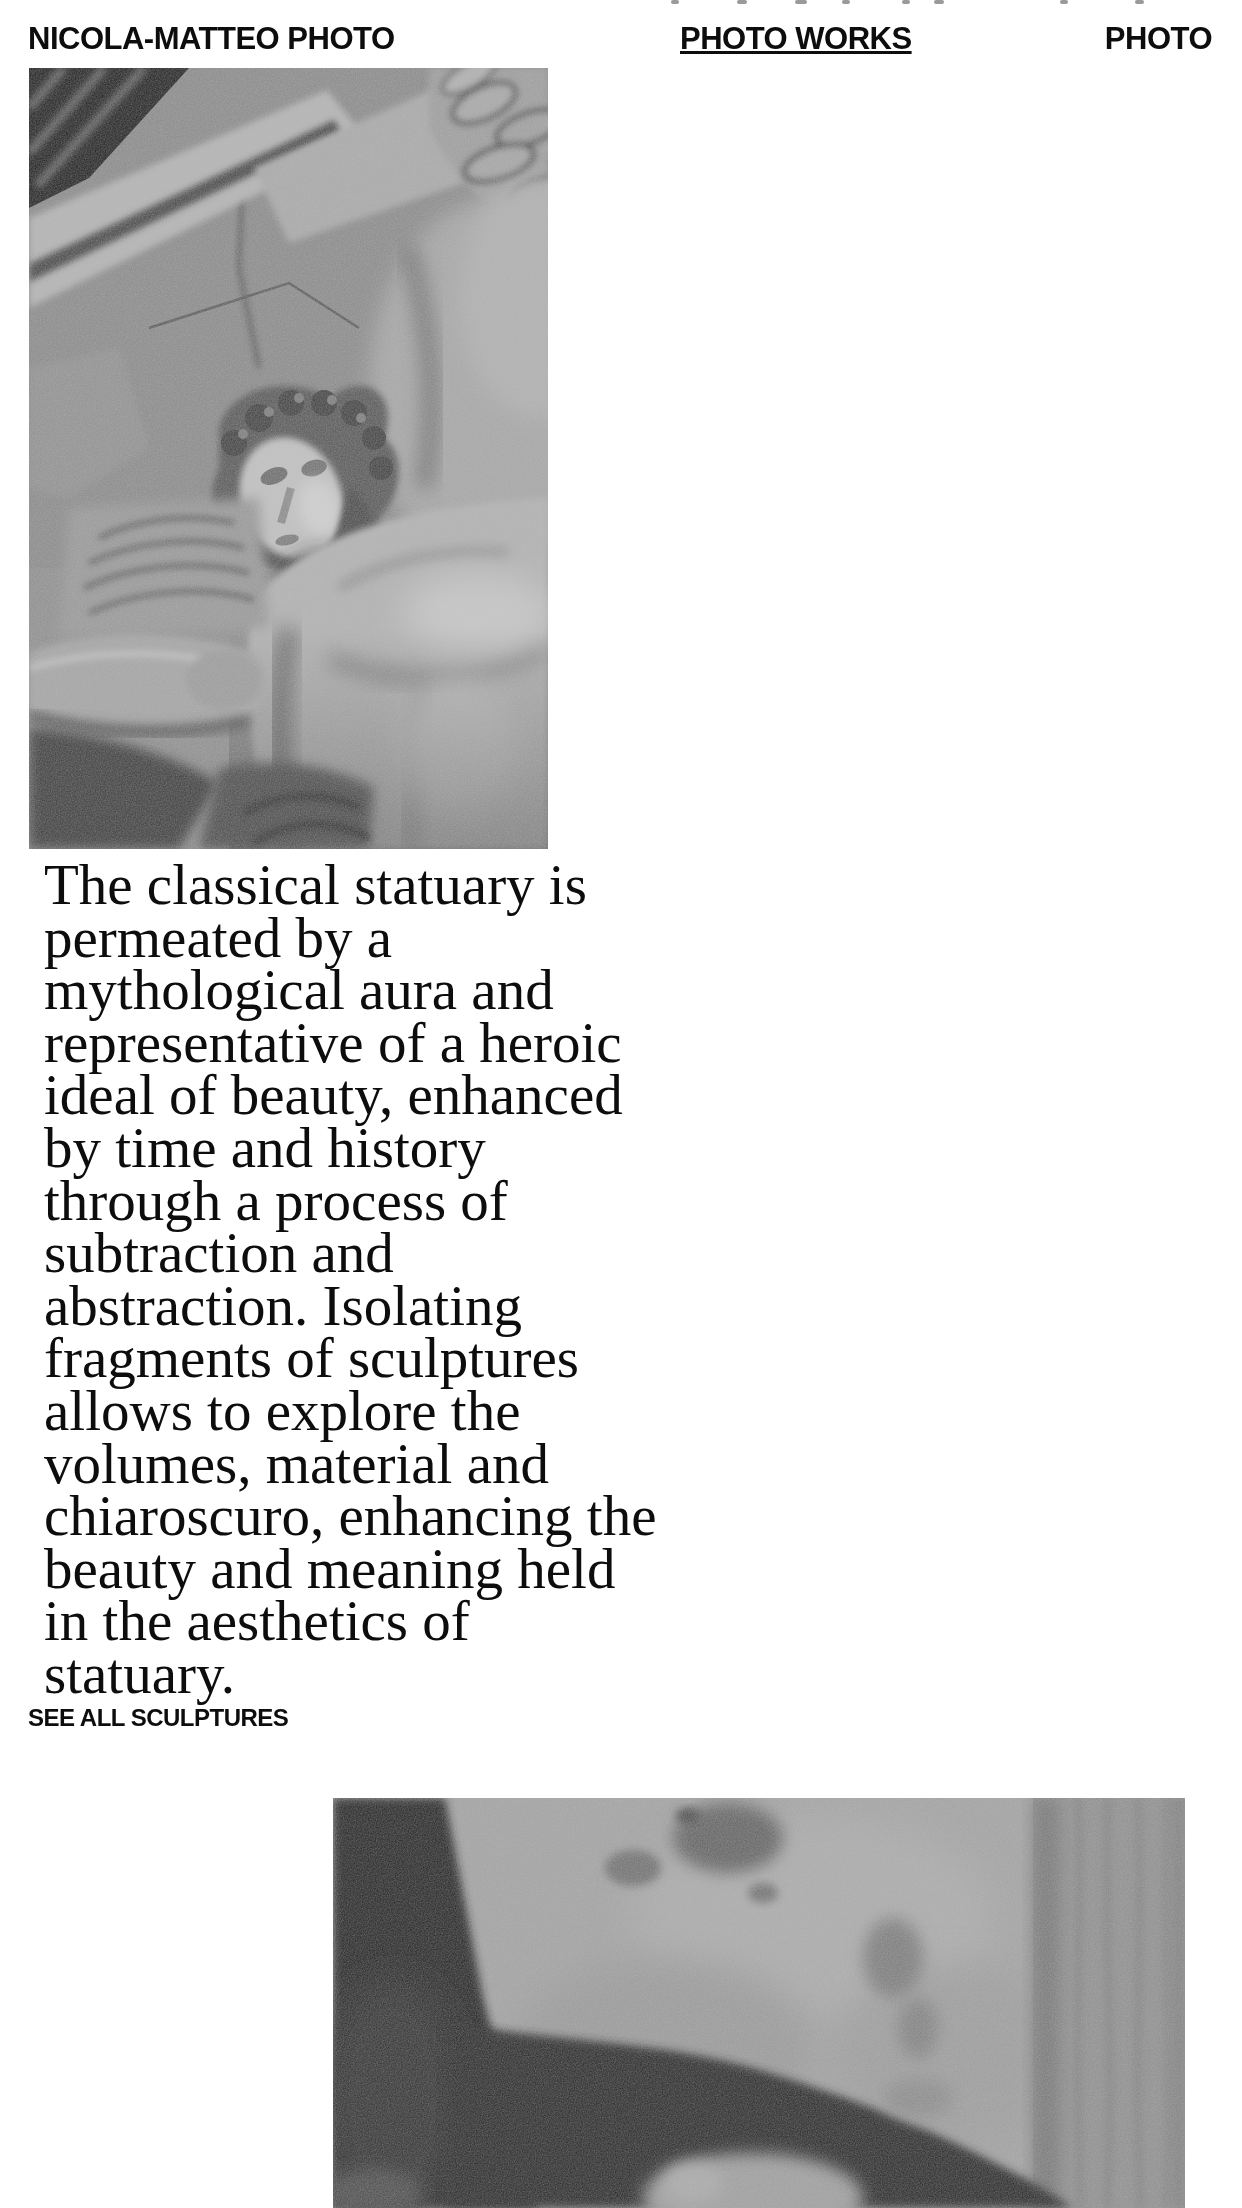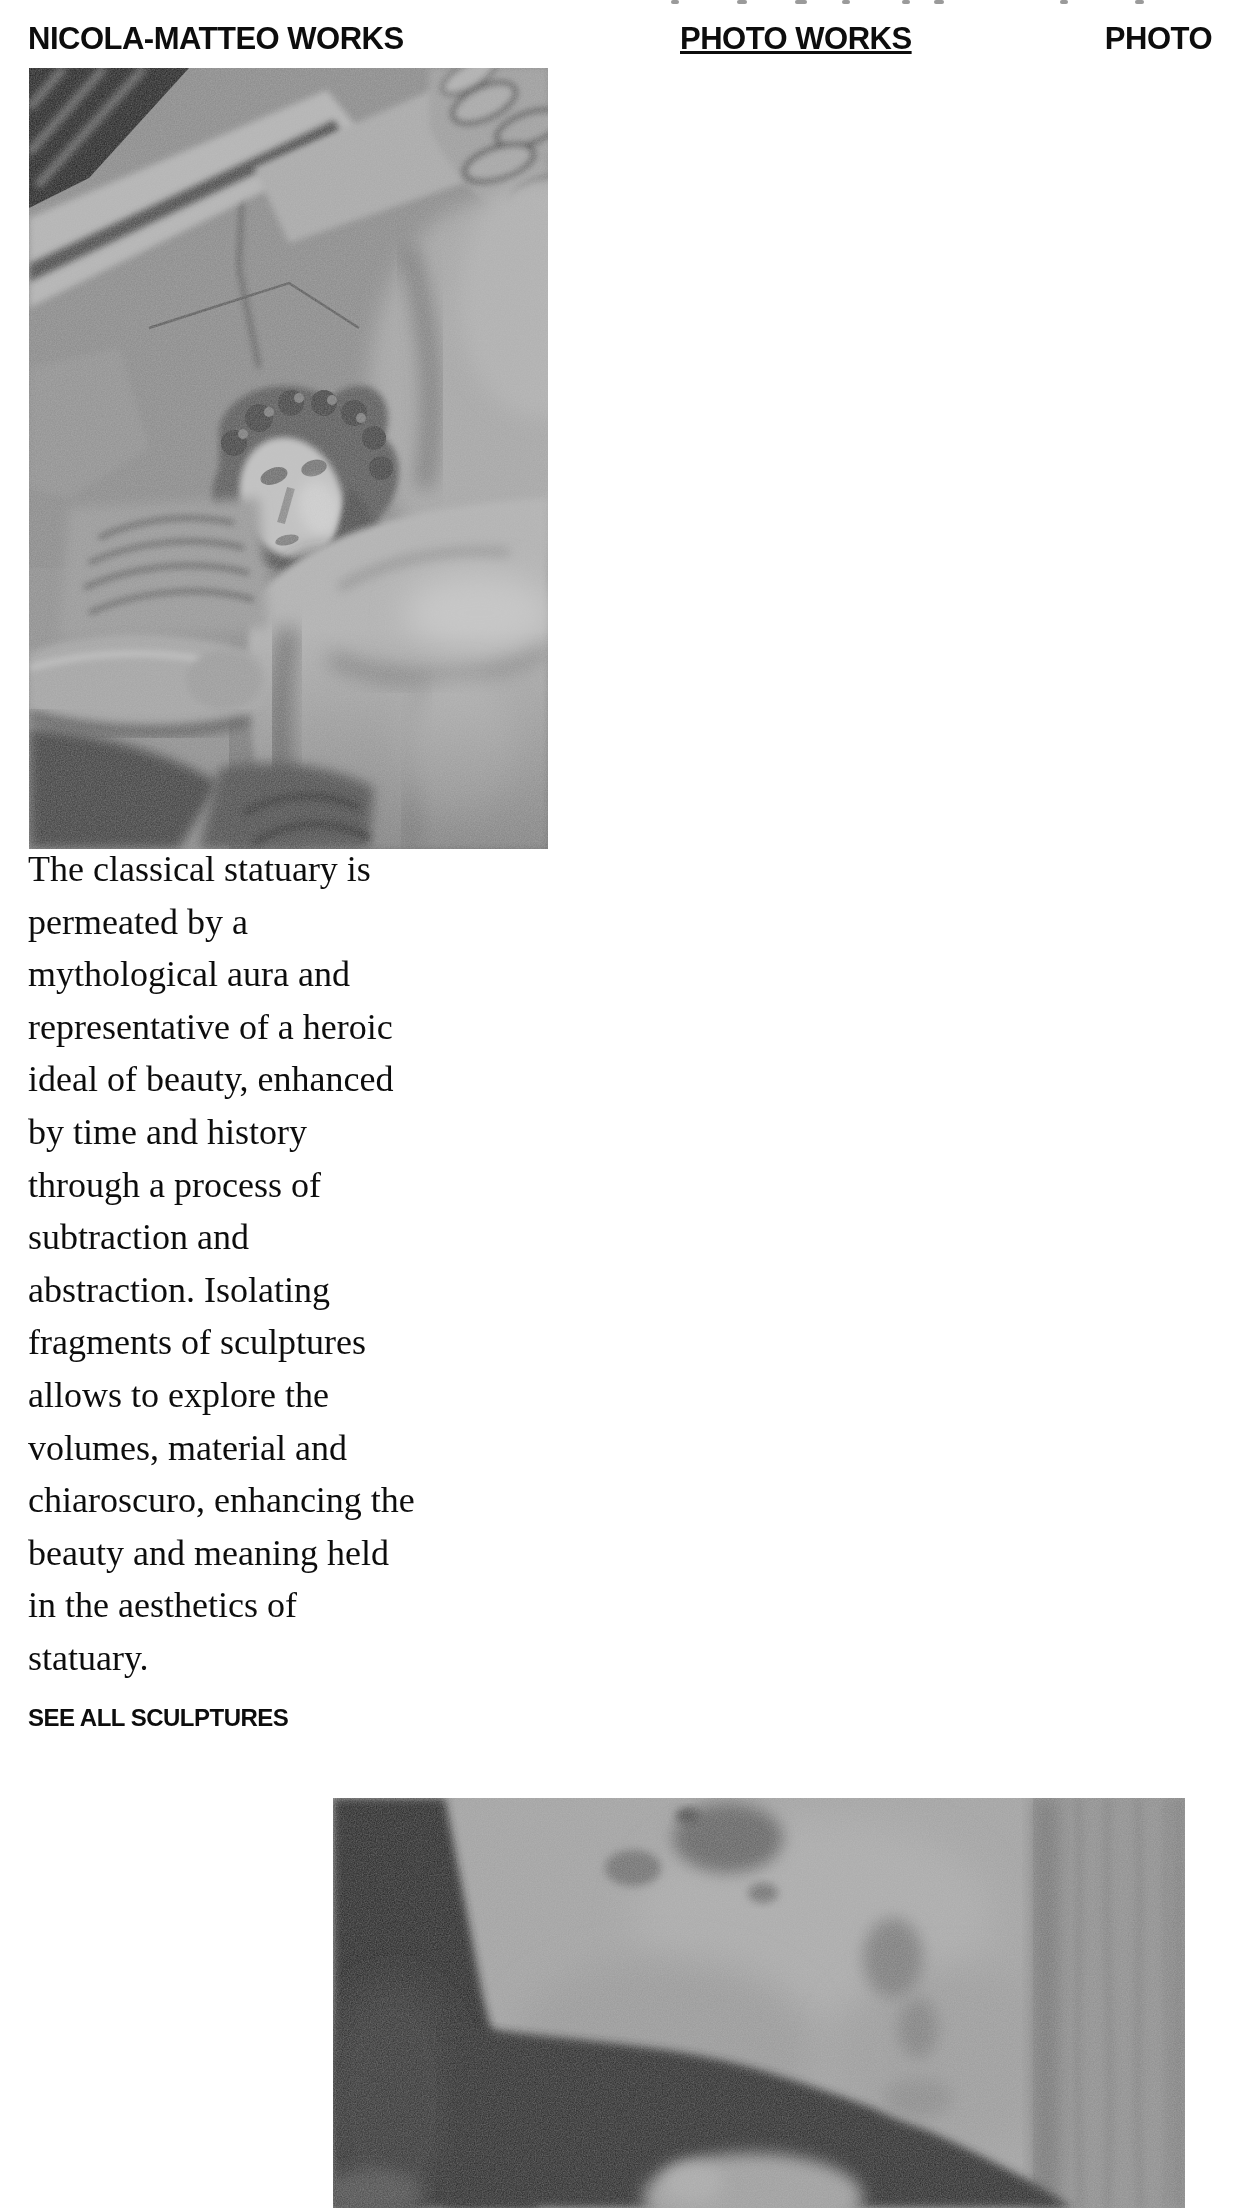--- a/index.html
+++ b/index.html
@@ -13,22 +13,22 @@
             letter-spacing:-0.5px;white-space:nowrap;color:#0d0d0d;}
   .hdr-title{left:28px;}
   .hdr-center{left:680px;text-decoration:underline;}
   .hdr-menu{right:30px;}
 
   figure{margin:0;padding:0;position:absolute;overflow:hidden;background:#8e8e8e;}
   figure svg{display:block;width:100%;height:100%;}
   .photo1{left:29px;top:68px;width:519px;height:781px;}
   .photo2{left:333px;top:1798px;width:852px;height:410px;}
 
-  .desc{position:absolute;left:28px;top:843px;width:640px;margin:0;
-        font-family:"Liberation Serif",serif;font-size:36px;line-height:52.6px;
+  .desc{position:absolute;left:28px;top:843px;width:640px;margin:16px;
+        font-family:"Liberation Serif",serif;font-size:57px;line-height:52.6px;
         color:#0d0d0d;white-space:pre-line;}
 
   .cta{position:absolute;left:28px;top:1706px;font-weight:700;font-size:24px;line-height:1;
        letter-spacing:-0.5px;color:#0d0d0d;text-decoration:none;white-space:nowrap;cursor:pointer;}
 </style>
 </head>
 <body>
 
 <div class="page">
 
@@ -37,21 +37,21 @@
     <span class="frag" style="left:737px;width:10px;"></span>
     <span class="frag" style="left:795px;width:12px;"></span>
     <span class="frag" style="left:842px;width:8px;"></span>
     <span class="frag" style="left:902px;width:8px;"></span>
     <span class="frag" style="left:934px;width:10px;"></span>
     <span class="frag" style="left:1060px;width:8px;"></span>
     <span class="frag" style="left:1135px;width:9px;"></span>
   </div>
 
   <header>
-    <div class="hdr-item hdr-title">NICOLA-MATTEO WORKS</div>
+    <div class="hdr-item hdr-title">NICOLA-MATTEO PHOTO</div>
     <div class="hdr-item hdr-center">PHOTO WORKS</div>
     <div class="hdr-item hdr-menu">PHOTO</div>
   </header>
 
   <figure class="photo1">
     <svg viewBox="0 0 519 781" preserveAspectRatio="none">
       <defs>
         <filter id="gr1" x="0" y="0" width="100%" height="100%">
           <feTurbulence type="fractalNoise" baseFrequency="0.8" numOctaves="2" stitchTiles="stitch"></feTurbulence>
           <feColorMatrix type="matrix" values="0 0 0 0 0.55  0 0 0 0 0.55  0 0 0 0 0.55  0 0 0 0.9 0"></feColorMatrix>

